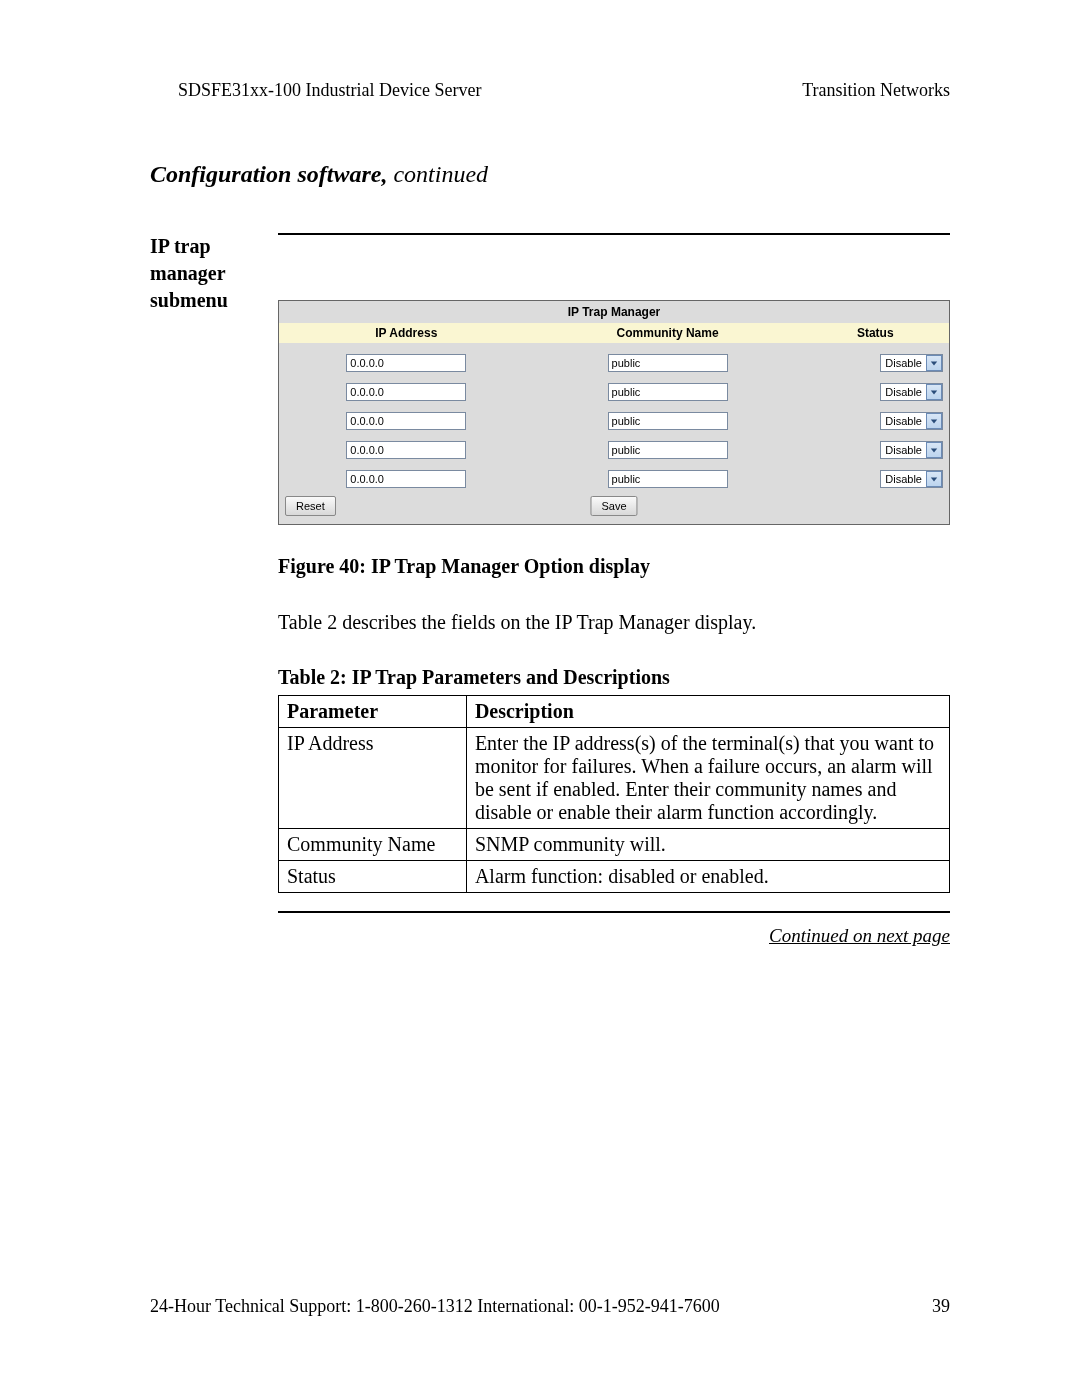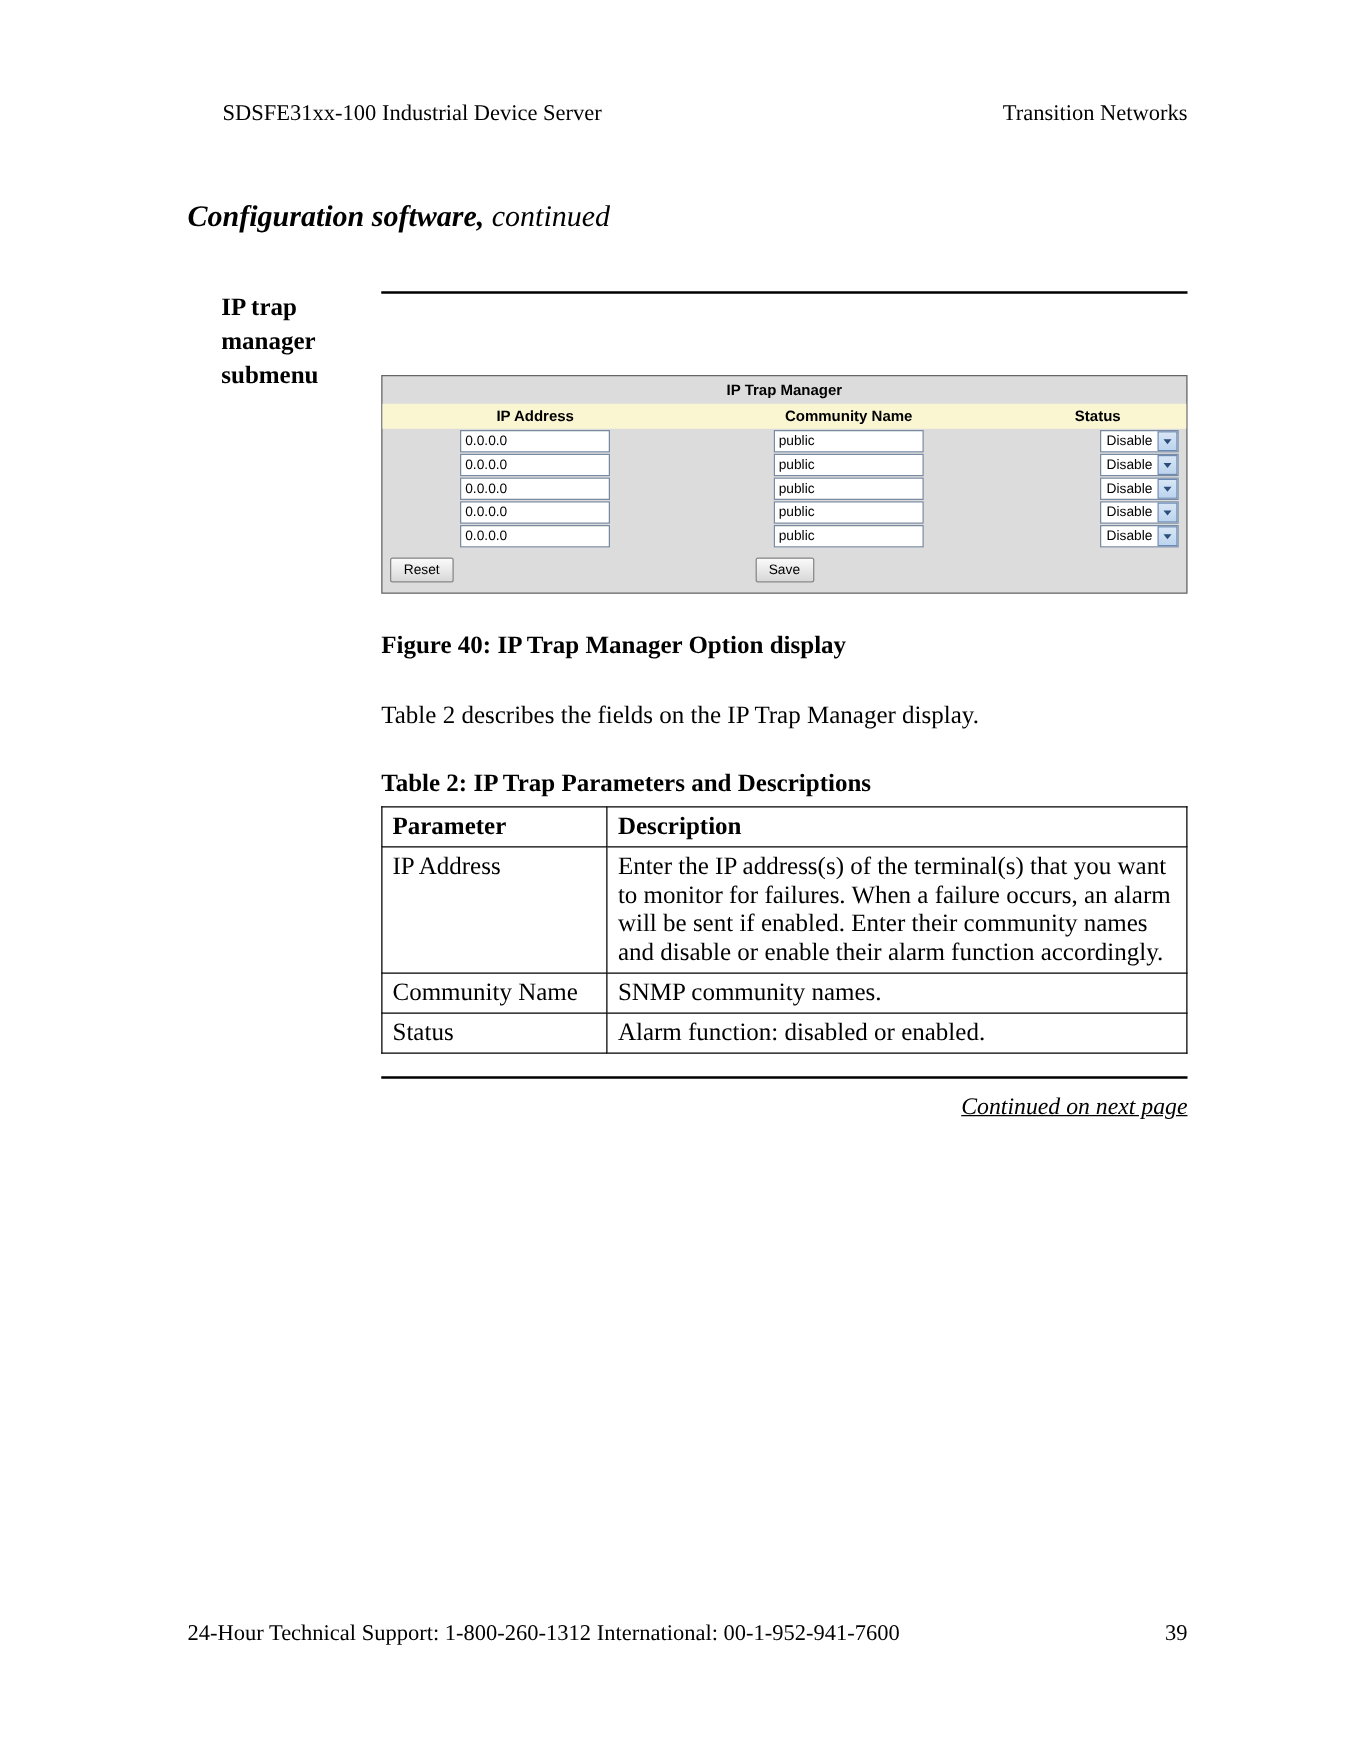--- a/index.html
+++ b/index.html
@@ -28,21 +28,20 @@
     font-style: italic;
     margin-bottom: 10px;
   }
   .section-title .cont {
     font-weight: normal;
   }
   .two-col {
     display: flex;
     gap: 18px;
     margin-top: 45px;
-    margin-left: 27px;
   }
   .side-label {
     width: 110px;
     flex: 0 0 110px;
     font-weight: bold;
     font-size: 20px;
     line-height: 1.35;
   }
   .main-col {
     flex: 1;
@@ -74,21 +73,21 @@
     font-weight: bold;
     text-align: center;
     padding: 3px 0;
   }
   .trap-head .col-ip { flex: 0 0 38%; }
   .trap-head .col-cn { flex: 0 0 40%; }
   .trap-head .col-st { flex: 0 0 22%; }
   .trap-row {
     display: flex;
     align-items: center;
-    padding: 1px 0 0 0;
+    padding: 11px 0 0 0;
   }
   .trap-row .ip-cell { flex: 0 0 38%; display:flex; justify-content:center; }
   .trap-row .cn-cell { flex: 0 0 40%; display:flex; justify-content:center; }
   .trap-row .st-cell { flex: 0 0 22%; display:flex; justify-content:flex-end; padding-right:6px; }
   .tfield {
     width: 120px;
     height: 18px;
     border: 1px solid #7a8aa0;
     background: #fff;
     font-family: Tahoma, Arial, sans-serif;
@@ -311,21 +310,21 @@
             <th>Description</th>
           </tr>
         </thead>
         <tbody id="param-body">
             <tr>
               <td>IP Address</td>
               <td>Enter the IP address(s) of the terminal(s) that you want to monitor for failures. When a failure occurs, an alarm will be sent if enabled. Enter their community names and disable or enable their alarm function accordingly.</td>
             </tr>
             <tr>
               <td>Community Name</td>
-              <td>SNMP community names.</td>
+              <td>SNMP community will.</td>
             </tr>
             <tr>
               <td>Status</td>
               <td>Alarm function:  disabled or enabled.</td>
             </tr>
           </tbody>
       </table>
 
       <div class="bottom-rule"></div>
       <div class="cont-next">Continued on next page</div>

